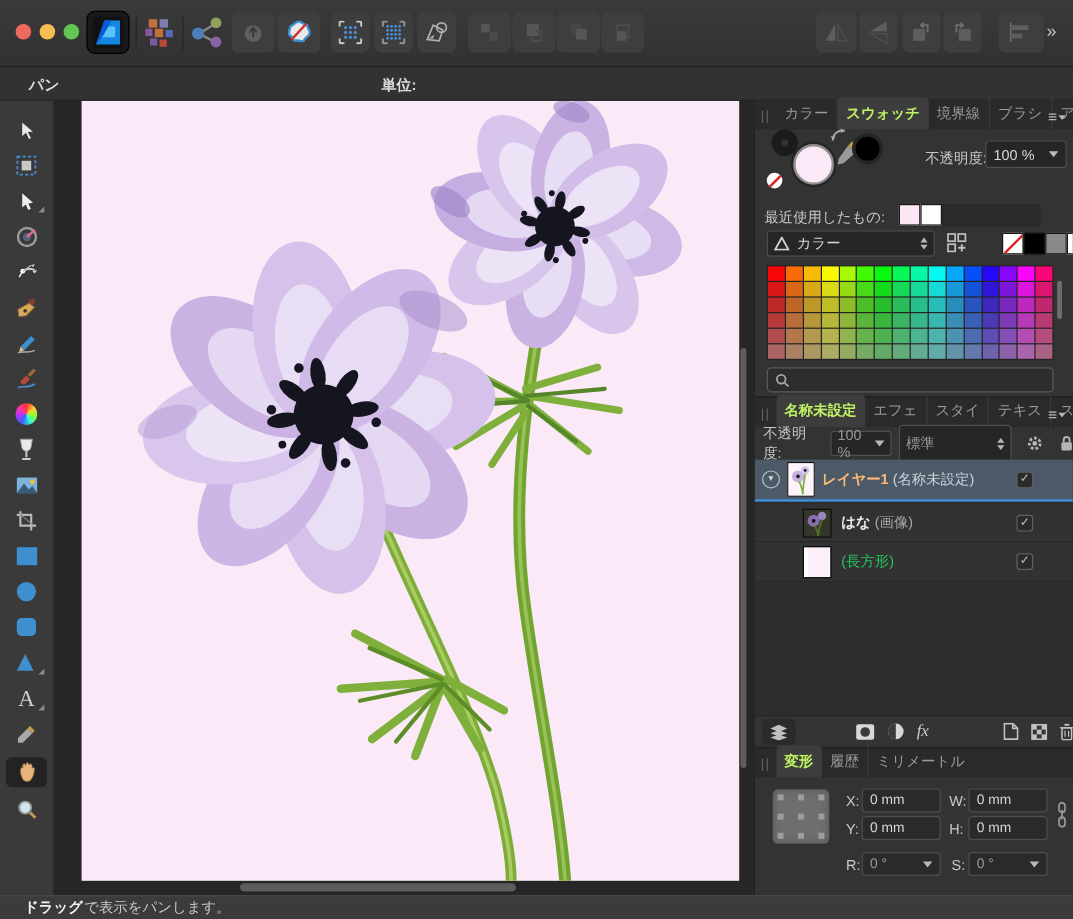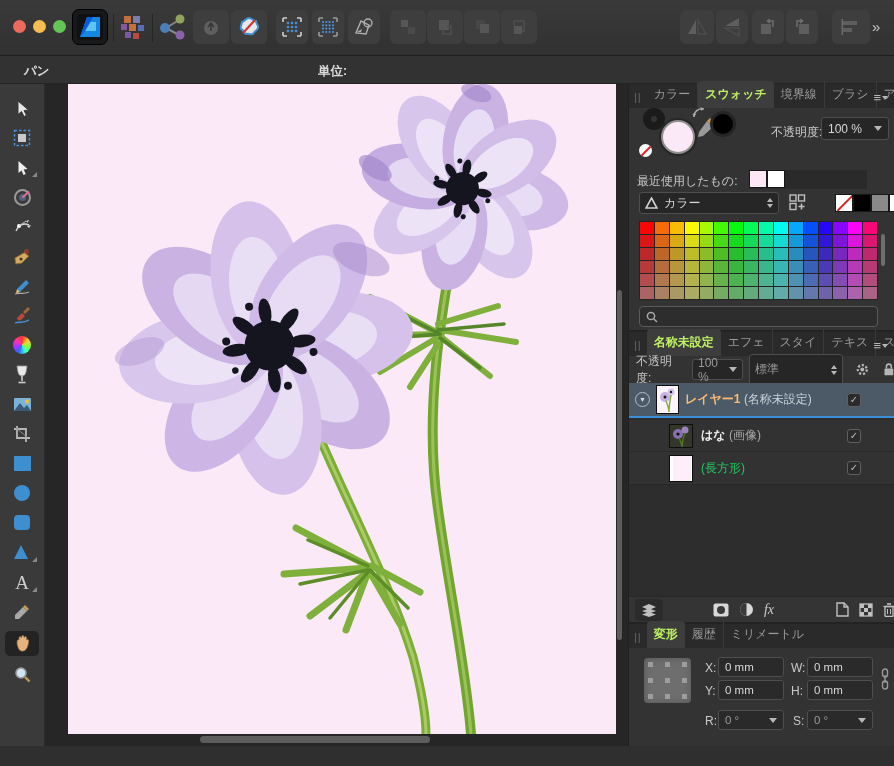--- a/index.html
+++ b/index.html
@@ -922,13 +922,16 @@
           <i class="dd-arrow"></i>
         </div>
       <span class="tf-label" style="left:164px;top:90px">S:</span>
       <div class="tf-field tf-dd" style="left:178px;top:86px;width:66px">
           <span>0 °</span>
           <i class="dd-arrow"></i>
         </div>
     </div>
   </div>
 
+  <div class="statusbar">
+    <span><b>ドラッグ</b><span>で表示をパンします。</span></span>
+  </div>
 </div>
 
 </body></html>

